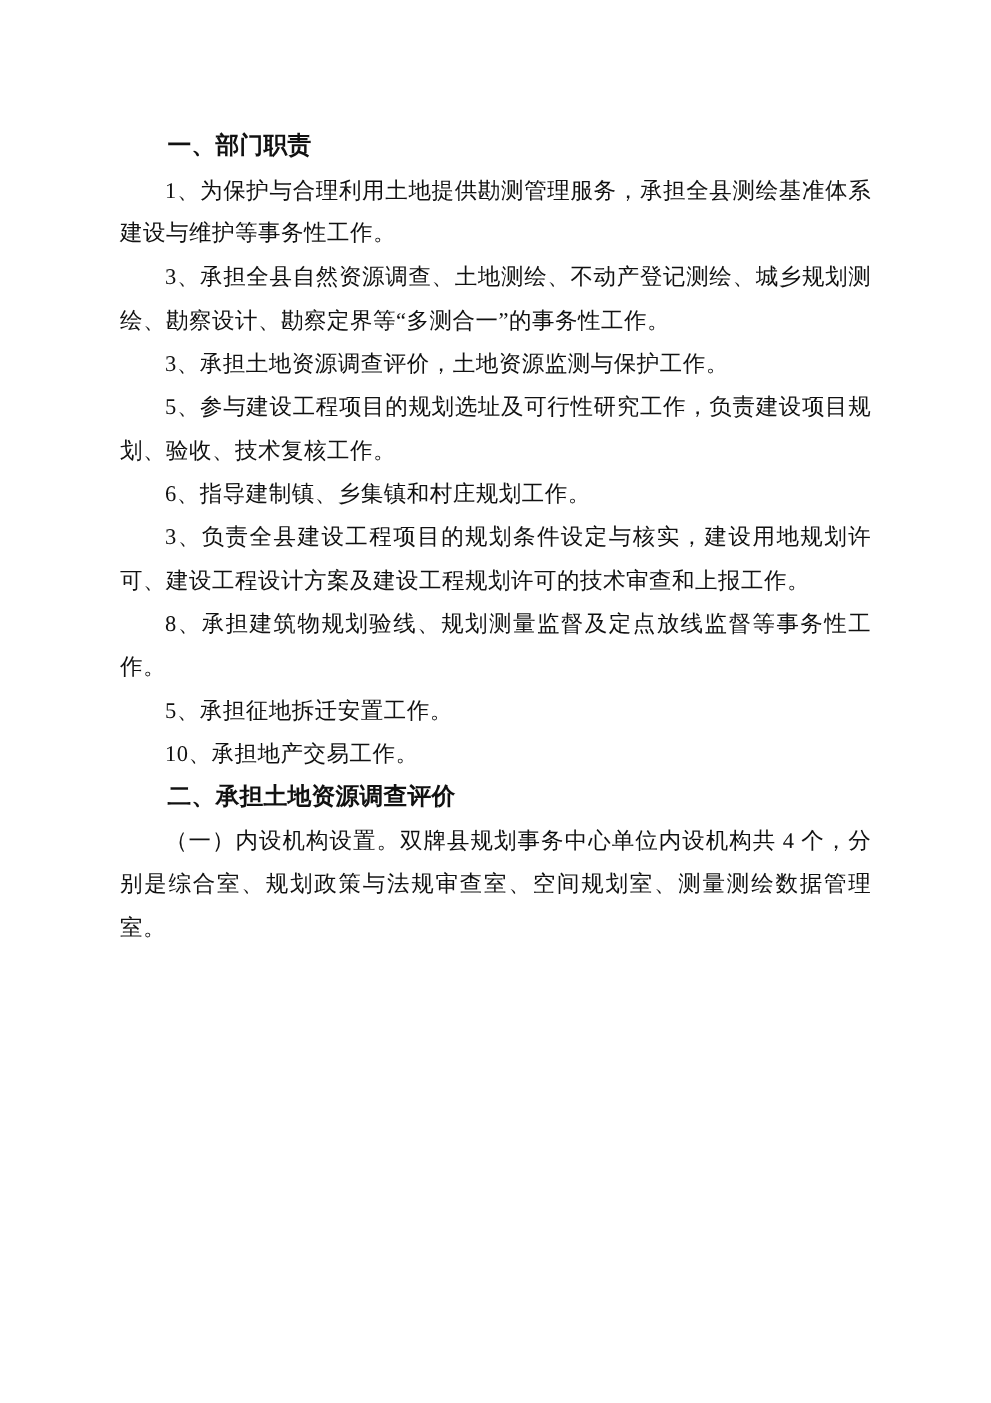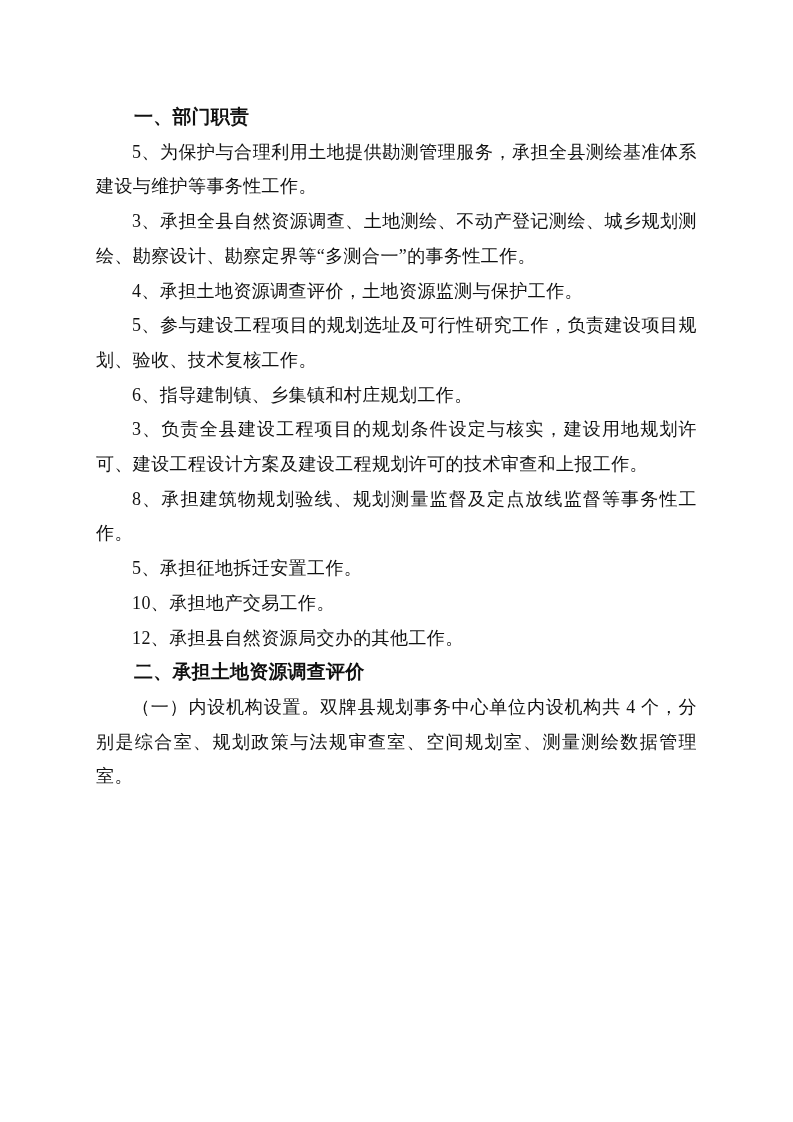--- a/index.html
+++ b/index.html
@@ -41,26 +41,25 @@
     font-weight: 700;
     letter-spacing: 0.2px;
   }
 </style>
 </head>
 <body>
 
 <div class="page" style="background: rgb(255, 255, 255);">
   <div class="doc-body" style="color: rgb(17, 17, 17);">
       <h2>一、部门职责</h2>
-      <p>5、为保护与合理利用土地提供勘测管理服务，承担全县测绘基准体系建设与维护等事务性工作。</p>
+      <p>1、为保护与合理利用土地提供勘测管理服务，承担全县测绘基准体系建设与维护等事务性工作。</p>
       <p>3、承担全县自然资源调查、土地测绘、不动产登记测绘、城乡规划测绘、勘察设计、勘察定界等“多测合一”的事务性工作。</p>
-      <p>4、承担土地资源调查评价，土地资源监测与保护工作。</p>
+      <p>3、承担土地资源调查评价，土地资源监测与保护工作。</p>
       <p>5、参与建设工程项目的规划选址及可行性研究工作，负责建设项目规划、验收、技术复核工作。</p>
       <p>6、指导建制镇、乡集镇和村庄规划工作。</p>
       <p>3、负责全县建设工程项目的规划条件设定与核实，建设用地规划许可、建设工程设计方案及建设工程规划许可的技术审查和上报工作。</p>
       <p>8、承担建筑物规划验线、规划测量监督及定点放线监督等事务性工作。</p>
       <p>5、承担征地拆迁安置工作。</p>
       <p>10、承担地产交易工作。</p>
-      <p>12、承担县自然资源局交办的其他工作。</p>
       <h2>二、承担土地资源调查评价</h2>
       <p>（一）内设机构设置。双牌县规划事务中心单位内设机构共 4 个，分别是综合室、规划政策与法规审查室、空间规划室、测量测绘数据管理室。</p>
     </div>
 </div>
 
 </body></html>

